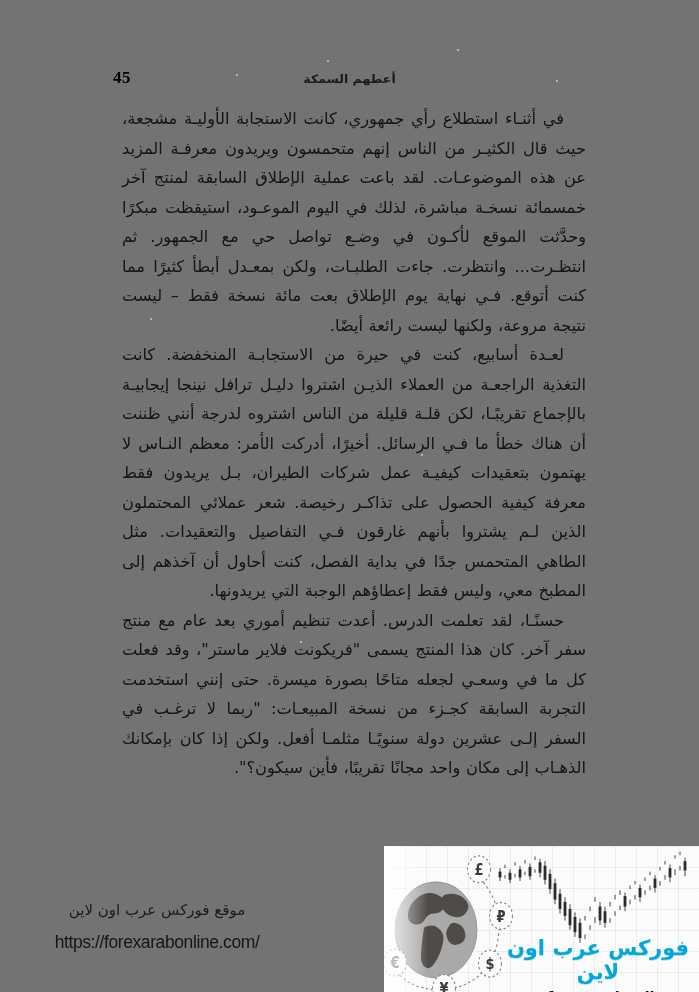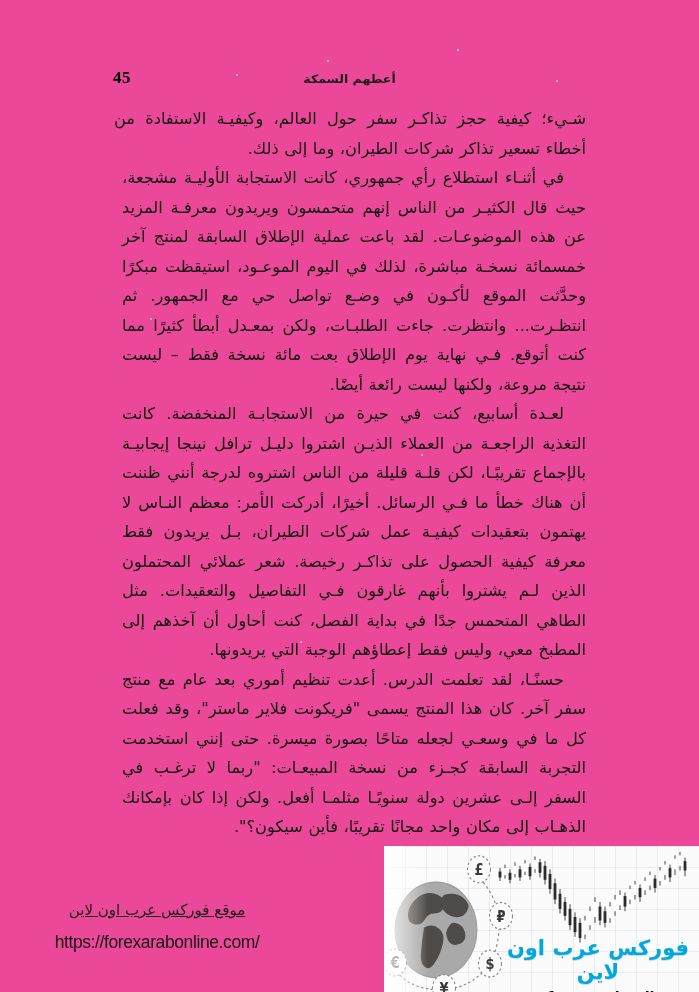--- a/index.html
+++ b/index.html
@@ -14,21 +14,21 @@
     position: relative;
     overflow: hidden;
     font-family: "DejaVu Sans", "Liberation Sans", sans-serif;
     color: #111111;
     -webkit-font-smoothing: none;
   }
 
   .page {
     position: absolute;
     inset: 0;
-    background: #ec4899;
+    background: #737373;
   }
 
   
   .running-head {
     position: absolute;
     top: 68px;
     left: 113px;
     right: 113px;
     height: 24px;
     direction: rtl;
@@ -95,21 +95,20 @@
     width: 270px;
     direction: rtl;
     color: #1b1b1b;
   }
   .site-credit .ar {
     font-family: "DejaVu Sans", sans-serif;
     font-size: 15px;
     text-align: center;
     line-height: 20px;
     letter-spacing: -0.2px;
-    text-decoration: underline;
   }
   .site-credit .url {
     direction: ltr;
     font-family: Liberation Sans, sans-serif;
     font-size: 17.5px;
     line-height: 23px;
     text-align: center;
     letter-spacing: -0.4px;
     margin-top: 11px;
     color: #161616;
@@ -186,21 +185,20 @@
 <body>
 
 <div class="page">
 
   <div class="running-head">
     <div class="folio">45</div>
     <div class="head-title">أعطهم السمكة</div>
   </div>
 
   <div class="body-text">
-    <p>شـيء؛ كيفية حجز تذاكـر سفر حول العالم، وكيفيـة الاستفادة من أخطاء تسعير تذاكر شركات الطيران، وما إلى ذلك.</p>
     <p class="indent">في أثنـاء استطلاع رأي جمهوري، كانت الاستجابة الأوليـة مشجعة، حيث قال الكثيـر من الناس إنهم متحمسون ويريدون معرفـة المزيد عن هذه الموضوعـات. لقد باعت عملية الإطلاق السابقة لمنتج آخر خمسمائة نسخـة مباشرة، لذلك في اليوم الموعـود، استيقظت مبكرًا وحدَّثت الموقع لأكـون في وضـع تواصل حي مع الجمهور. ثم انتظـرت... وانتظرت. جاءت الطلبـات، ولكن بمعـدل أبطأ كثيرًا مما كنت أتوقع. فـي نهاية يوم الإطلاق بعت مائة نسخة فقط – ليست نتيجة مروعة، ولكنها ليست رائعة أيضًا.</p>
     <p class="indent">لعـدة أسابيع، كنت في حيرة من الاستجابـة المنخفضة. كانت التغذية الراجعـة من العملاء الذيـن اشتروا دليـل ترافل نينجا إيجابيـة بالإجماع تقريبًـا، لكن قلـة قليلة من الناس اشتروه لدرجة أنني ظننت أن هناك خطأ ما فـي الرسائل. أخيرًا، أدركت الأمر: معظم النـاس لا يهتمون بتعقيدات كيفيـة عمل شركات الطيران، بـل يريدون فقط معرفة كيفية الحصول على تذاكـر رخيصة. شعر عملائي المحتملون الذين لـم يشتروا بأنهم غارقون فـي التفاصيل والتعقيدات. مثل الطاهي المتحمس جدًا في بداية الفصل، كنت أحاول أن آخذهم إلى المطبخ معي، وليس فقط إعطاؤهم الوجبة التي يريدونها.</p>
     <p class="indent">
       <span>حسنًـا، لقد تعلمت الدرس. أعدت تنظيم أموري بعد عام مع منتج سفر آخر. كان هذا المنتج يسمى "فريكونت فلاير ماستر"، وقد فعلت كل ما في وسعـي لجعله متاحًا بصورة ميسرة. حتى إنني استخدمت التجربة السابقة كجـزء من نسخة المبيعـات: "ربما لا ترغـب في السفر إلـى عشرين دولة سنويًـا مثلمـا أفعل. ولكن إذا كان بإمكانك الذهـاب إلى مكان </span><span class="it">واحد</span><span> مجانًا تقريبًا، فأين سيكون؟".</span>
     </p>
   </div>
 
   <div class="site-credit">
     <div class="ar">موقع فوركس عرب اون لاين</div>
     <div class="url">https://forexarabonline.com/</div>

